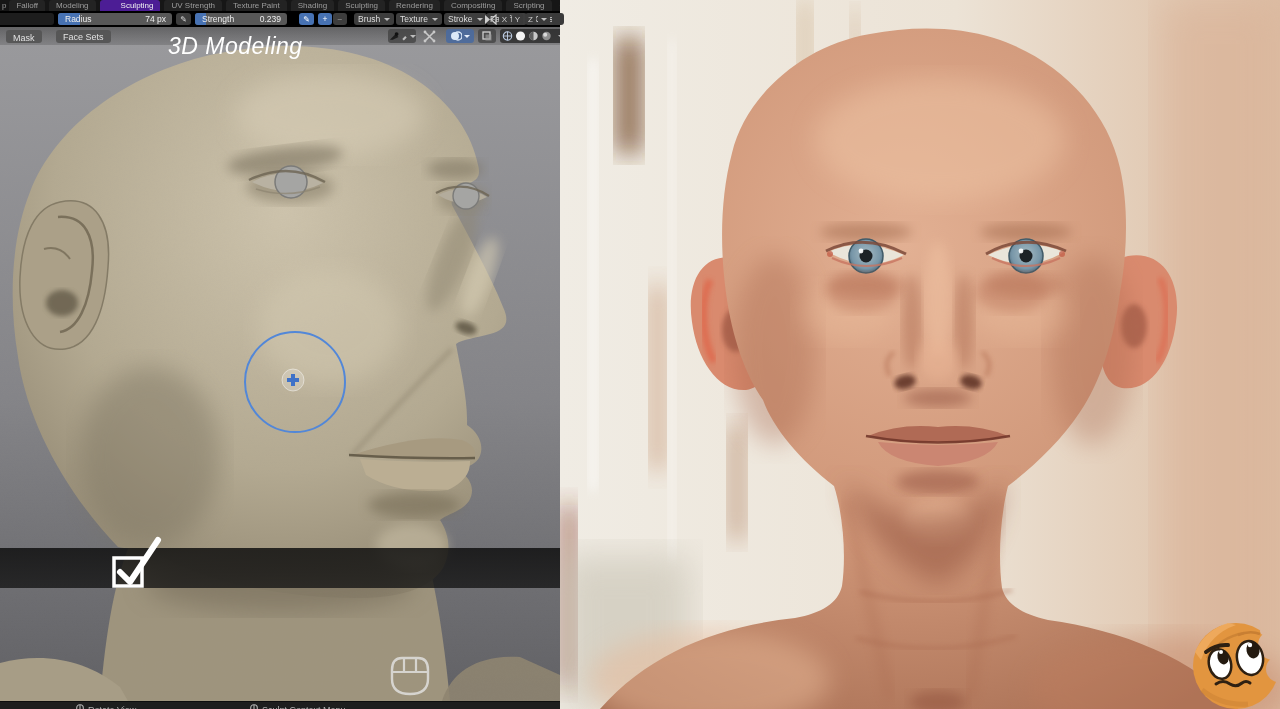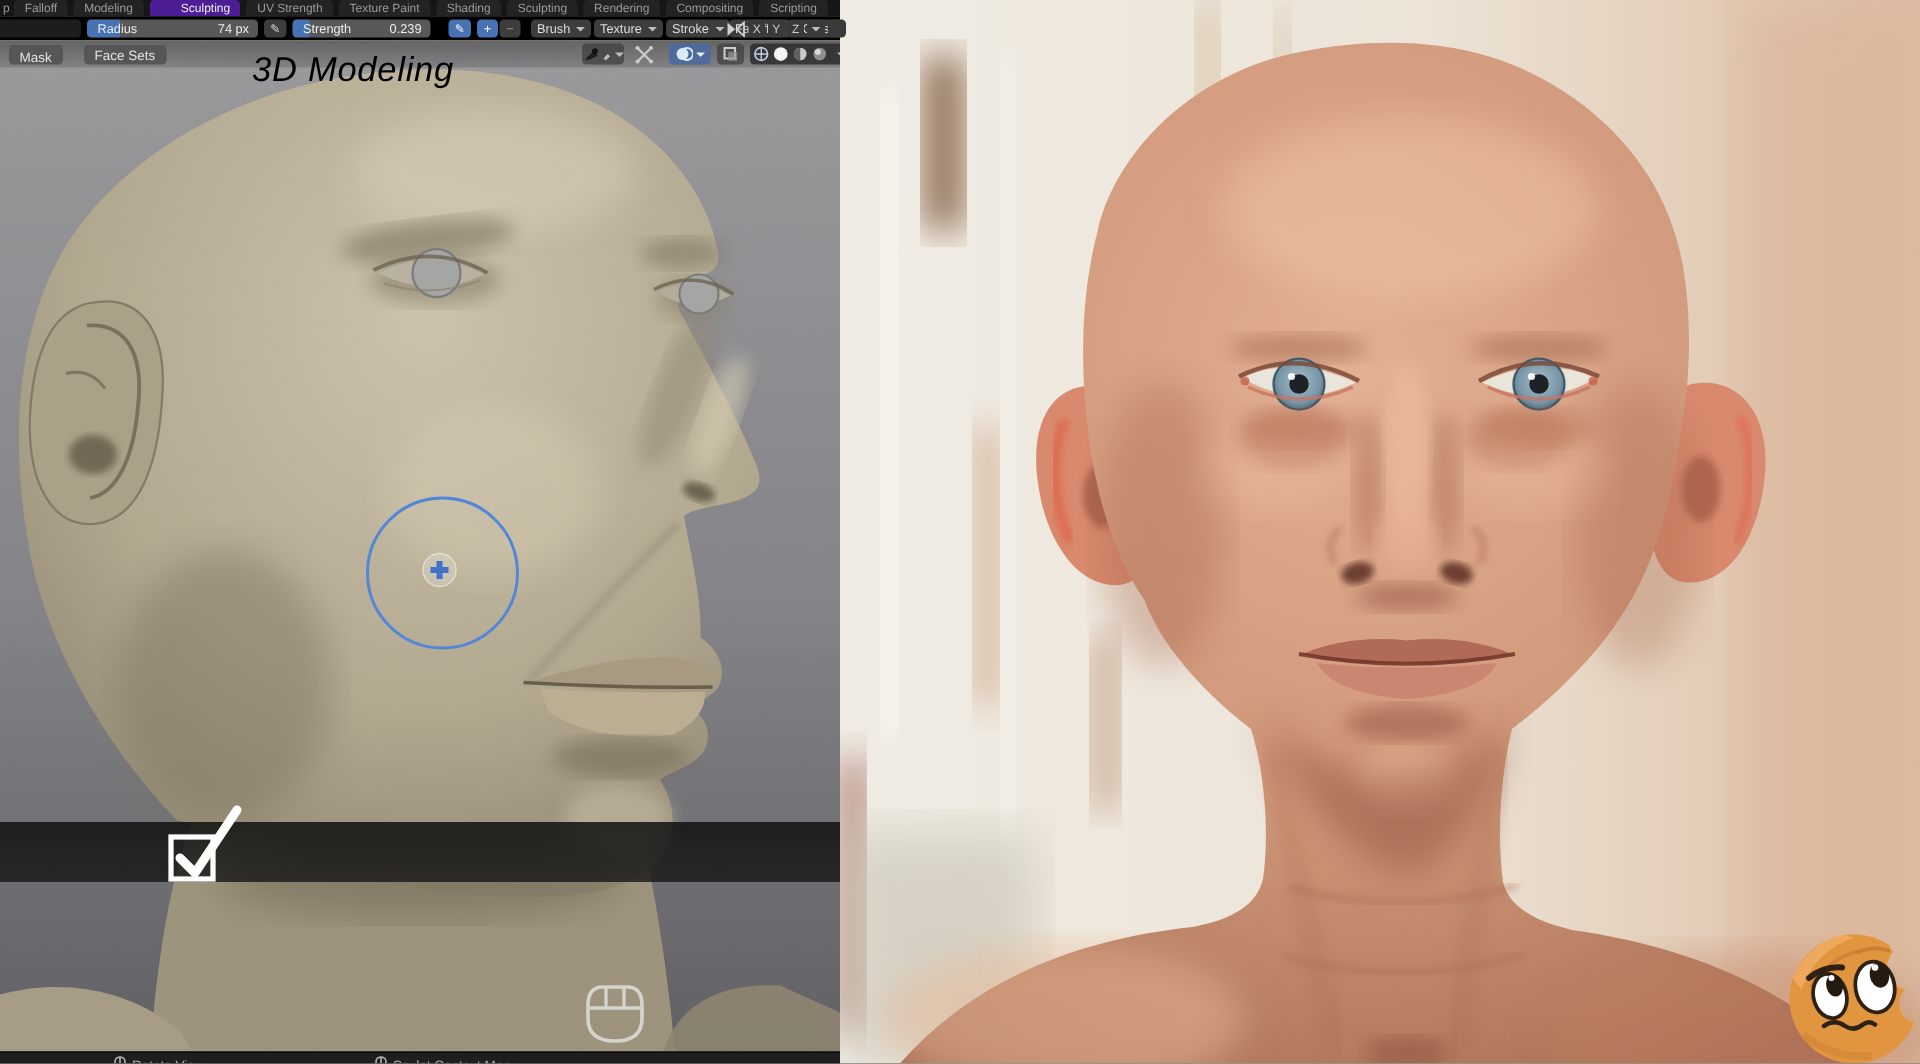--- a/index.html
+++ b/index.html
@@ -44,21 +44,21 @@
          background:rgba(64,64,64,.75);border-radius:3px;}
   .hicon.nobg{background:transparent;}
   .hicon.bluebg{background:rgba(74,106,158,.9);}
   .hicon.groupbg{background:rgba(40,40,40,.8);}
 
   
   #brush-circle{left:244px;top:304px;width:98px;height:98px;border:2px solid #5287d8;border-radius:50%;}
 
   
   #banner{left:0;top:521px;width:560px;height:40px;background:linear-gradient(rgba(14,14,14,.84),rgba(20,20,20,.78));}
-  #banner-label{position:absolute;left:168px;top:6px;font-size:23px;font-style:italic;color:#000000;letter-spacing:.5px;}
+  #banner-label{position:absolute;left:168px;top:6px;font-size:23px;font-style:italic;color:#ffffff;letter-spacing:.5px;}
 
   
   #statusbar{left:0;top:701px;width:560px;height:8px;background:#1e1e1e;border-top:1px solid #0e0e0e;overflow:hidden;}
   .shint{position:absolute;top:2px;display:flex;align-items:center;gap:4px;color:#b2b2b2;font-size:9px;white-space:nowrap;}
 
   
   #right-pane{left:560px;top:0;width:720px;height:709px;overflow:hidden;background:#ece4d8;}
 </style>
 </head>
 <body>

